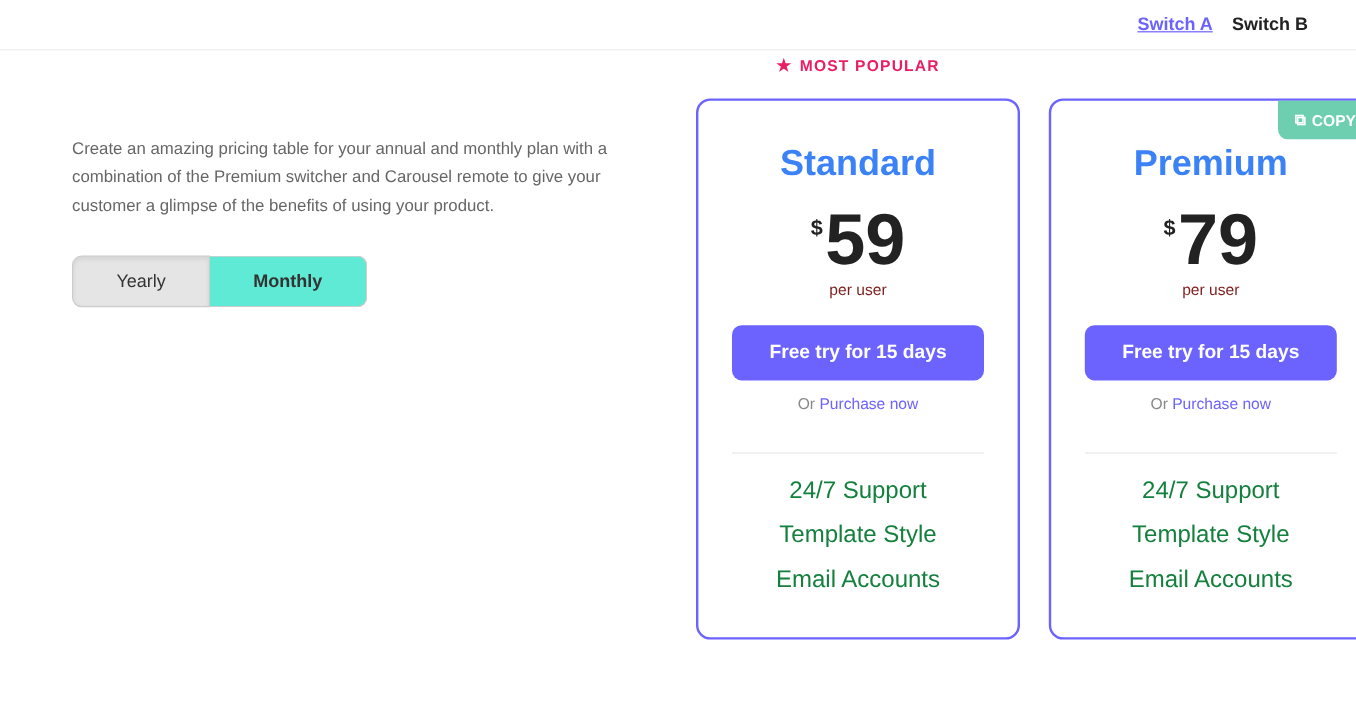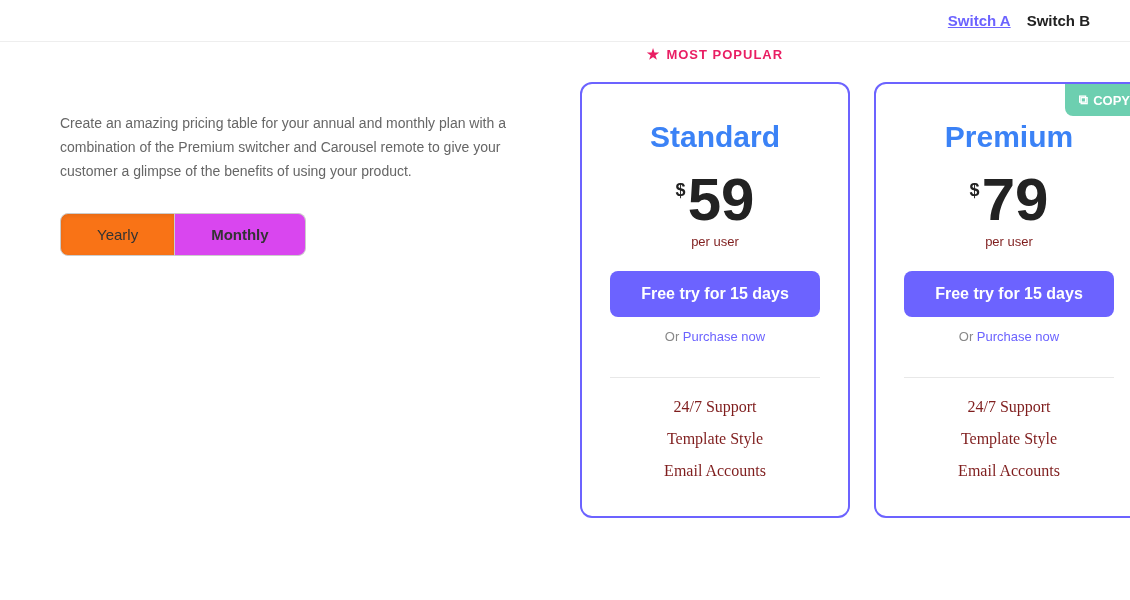--- a/index.html
+++ b/index.html
@@ -98,31 +98,31 @@
       background: #fff;
       font-size: 15px;
       font-weight: 500;
       cursor: pointer;
       color: #333;
       transition: all 0.2s;
     }
 
     .toggle-btn:first-child {
       border-radius: 8px 0 0 8px;
-      background: #f97316;
+      background: #e5e5e5;
       box-shadow: inset 0 2px 4px rgba(0,0,0,0.08);
     }
 
     .toggle-btn:last-child {
       border-radius: 0 8px 8px 0;
       border-left: none;
     }
 
     .toggle-btn.active {
-      background: #d946ef;
+      background: #5eead4;
       font-weight: 600;
     }
 
     
     .right-section {
       flex: 1;
       display: flex;
       flex-direction: column;
       align-items: center;
       gap: 0;
@@ -236,24 +236,23 @@
     }
 
     .features-list {
       width: 100%;
       display: flex;
       flex-direction: column;
       gap: 14px;
     }
 
     .feature-item {
-      font-size: 16px;
-      color: #7f1d1d;
+      font-size: 20px;
+      color: #15803d;
       text-align: center;
-      font-family: Liberation Serif, serif;
     }
 
     
     .copy-btn {
       position: absolute;
       top: 0;
       right: -2px;
       background: #6dcfb0;
       color: #fff;
       border: none;

